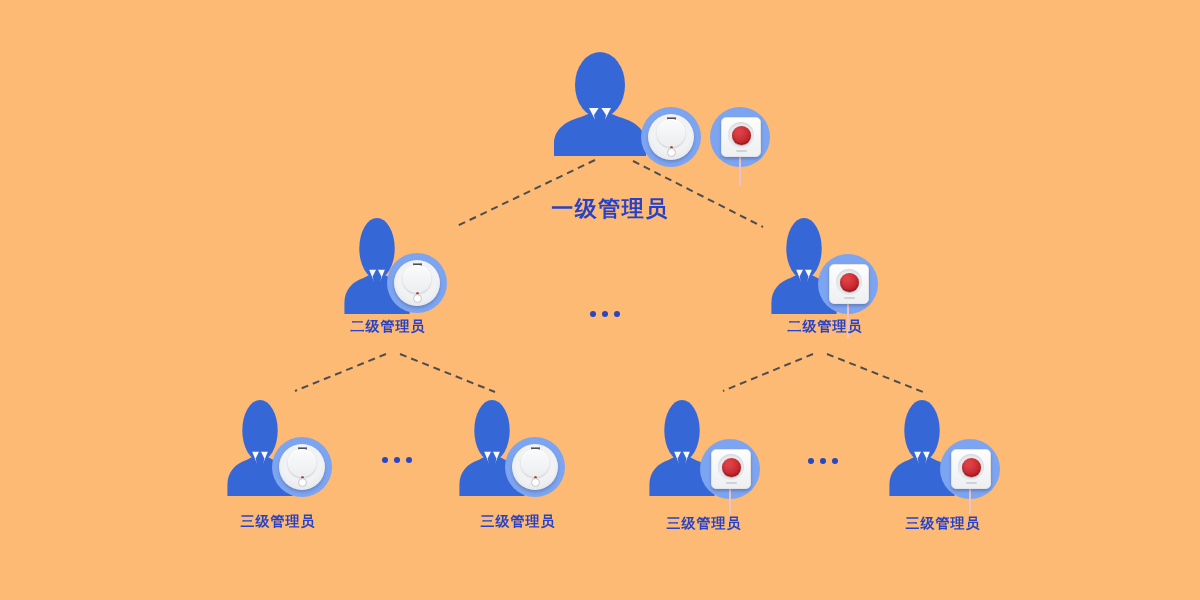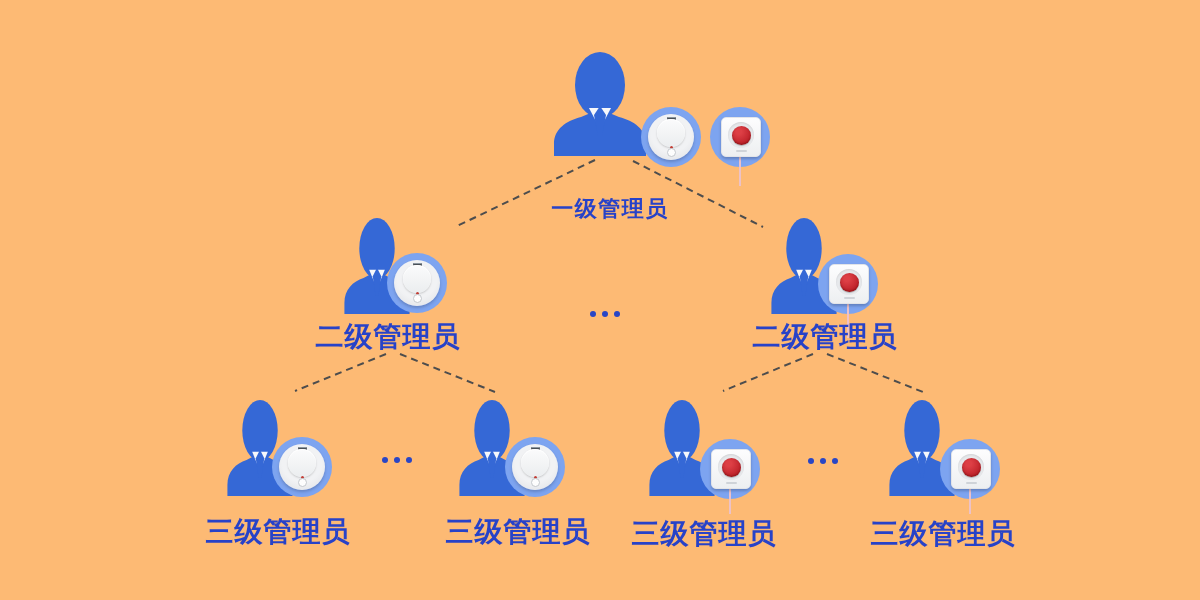--- a/index.html
+++ b/index.html
@@ -94,21 +94,21 @@
     background:#ecc2c8;
   }
   
   .node-label{
     position:absolute;
     transform:translateX(-50%);
     color:#2742c8;
     font-weight:700;
     letter-spacing:1px;
     white-space:nowrap;
-    font-size:28px;
+    font-size:14px;
     z-index:3;
   }
   .node-label.lv1{font-size:22px;letter-spacing:1.5px;}
   .ellipsis{
     position:absolute;
     display:flex;gap:6px;align-items:center;
   }
   .ellipsis i{
     display:block;width:6px;height:6px;border-radius:50%;
     background:#2946c5;

